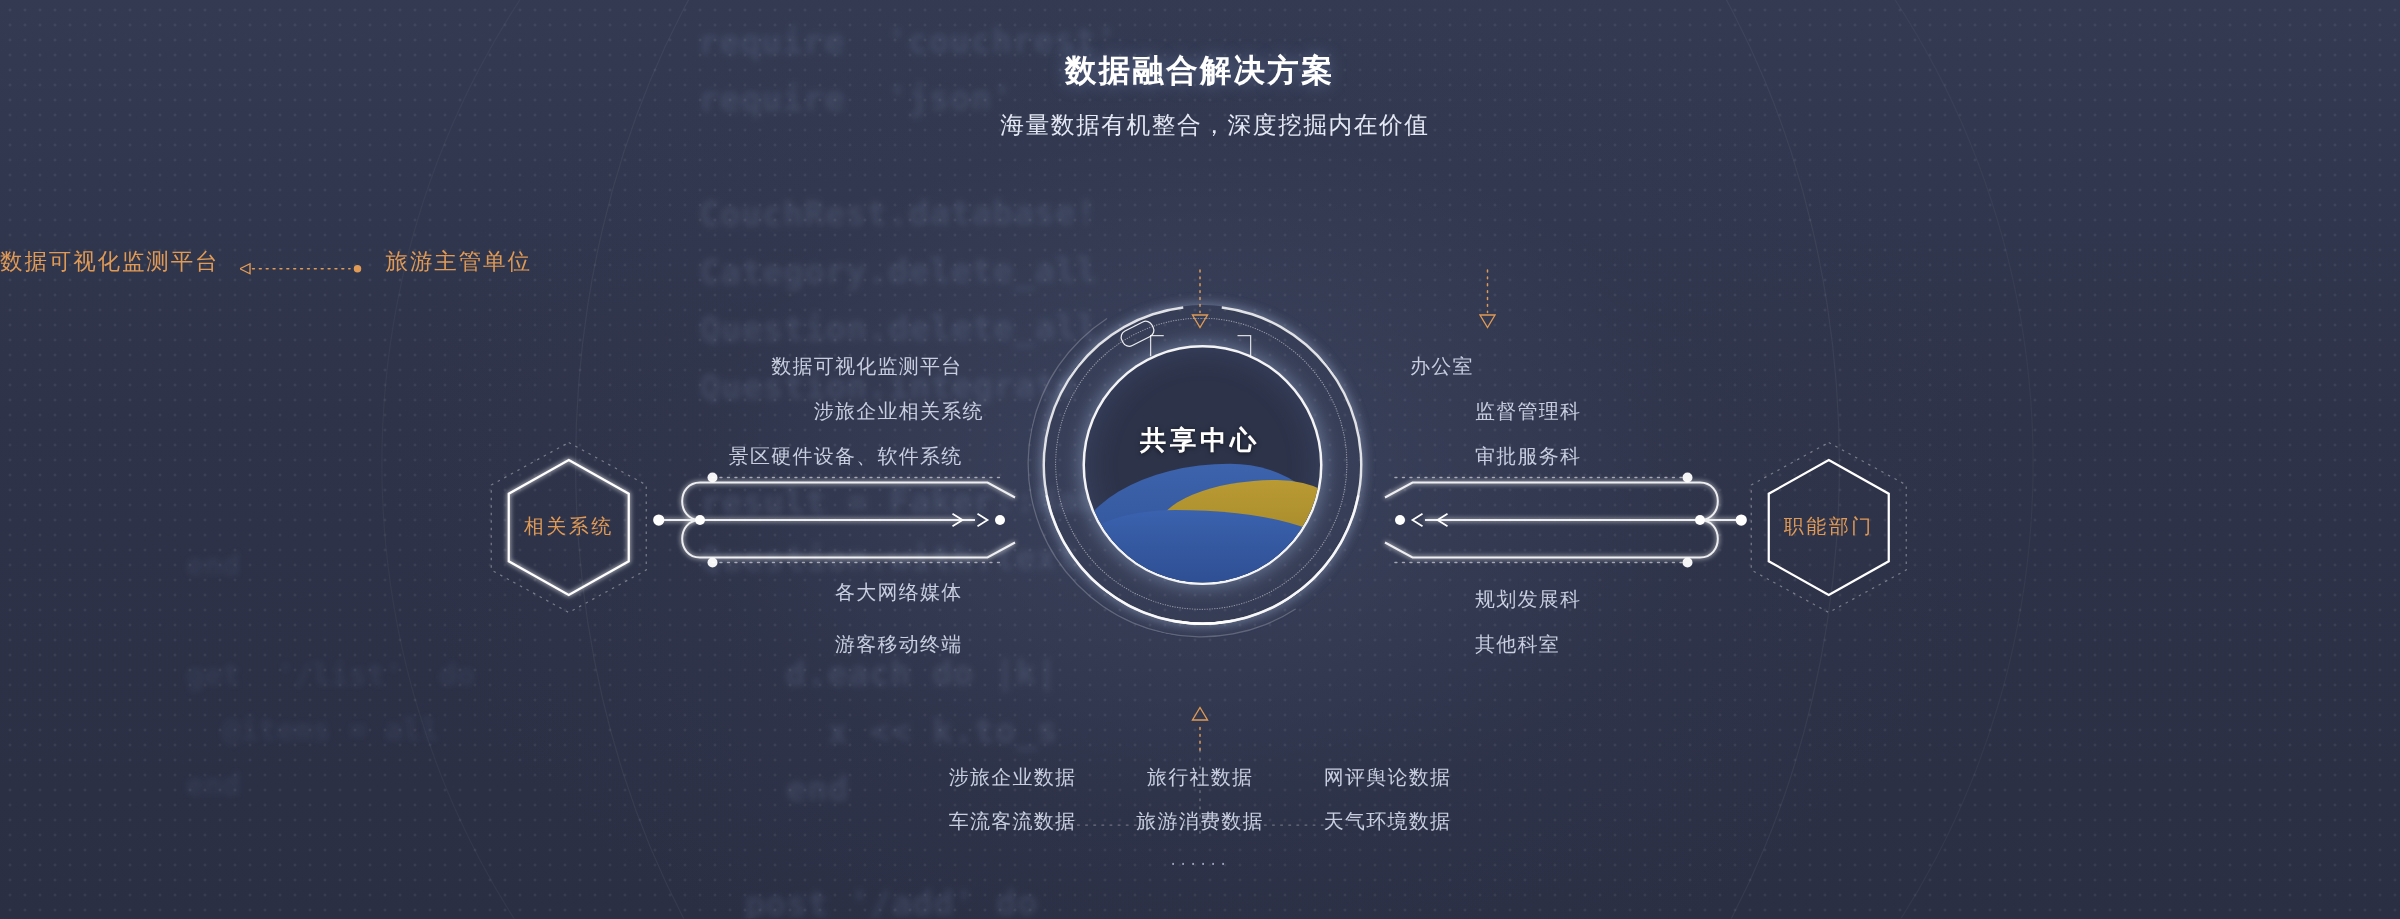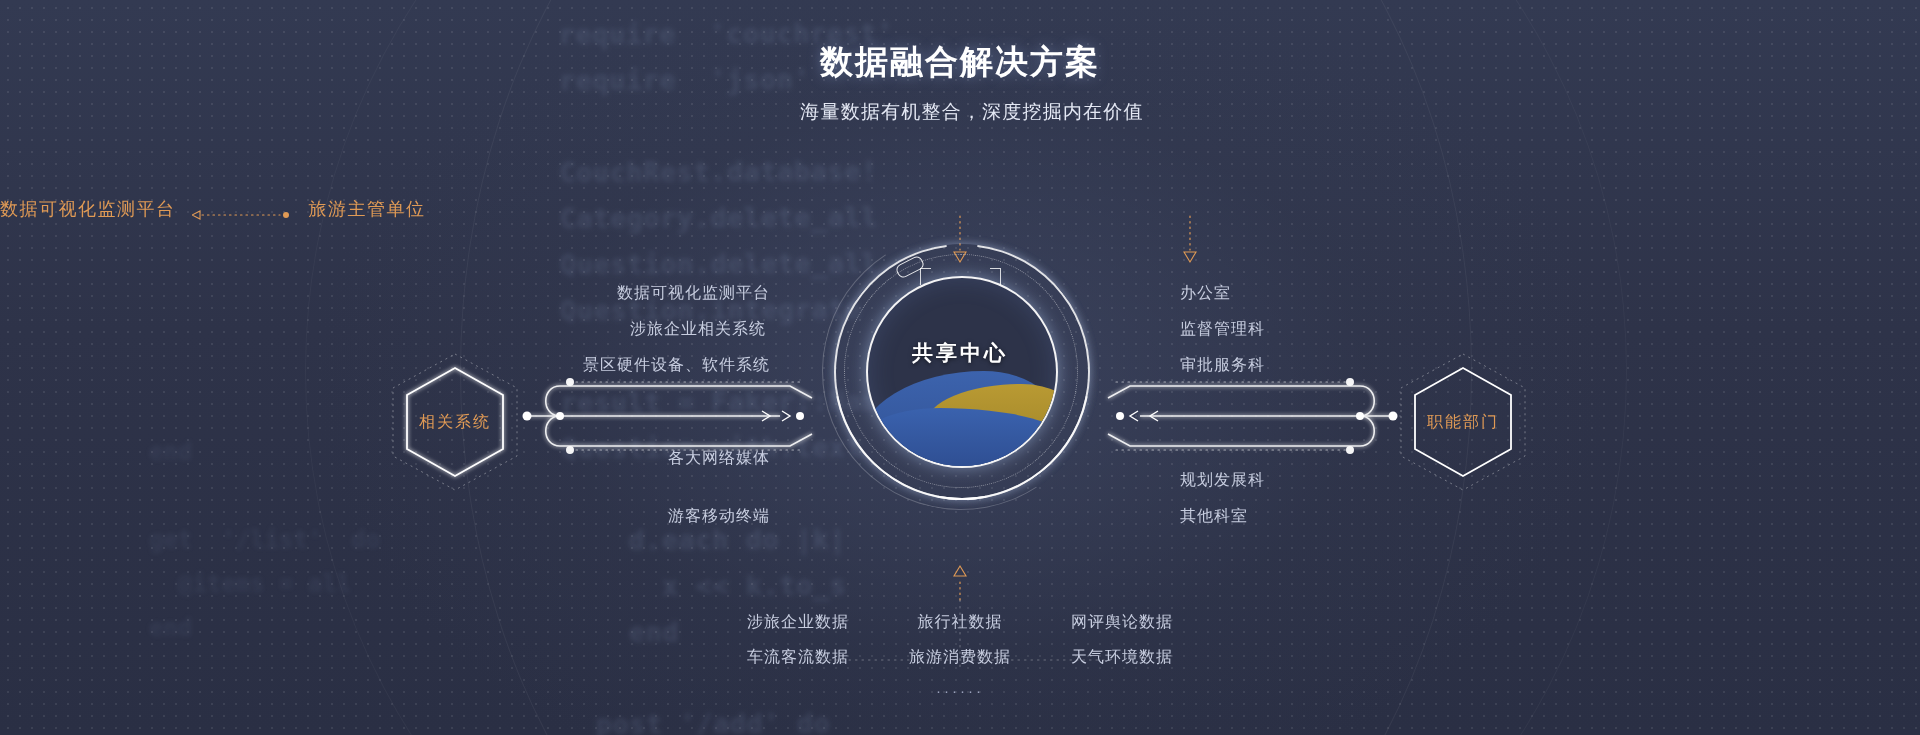--- a/index.html
+++ b/index.html
@@ -43,21 +43,21 @@
     filter:blur(2.6px);white-space:pre;pointer-events:none;
   }
   
   .bigring{position:absolute;border:1px solid rgba(255,255,255,.055);border-radius:50%;pointer-events:none;}
   #ring-a{left:460px;top:-280px;width:1010px;height:1300px;}
   #ring-b{left:305px;top:-300px;width:1320px;height:1340px;border-color:rgba(255,255,255,.04);}
 
   
   #header{position:absolute;left:0;top:40px;width:1920px;text-align:center;z-index:8;}
   #title{
-    font-size:33px;font-weight:700;color:#ffffff;letter-spacing:2px;
+    font-size:25px;font-weight:700;color:#ffffff;letter-spacing:2px;
     text-shadow:0 0 14px rgba(170,195,255,.35);
   }
   #subtitle{margin-top:14px;font-size:19px;color:#e4e8f4;letter-spacing:1.2px;font-weight:400;padding-left:24px;}
 
   
   #core{position:absolute;left:840px;top:250px;width:240px;height:240px;z-index:6;}
   .arc{position:absolute;border-radius:50%;border:2px solid transparent;}
   #arc-outer-l{
     left:-6px;top:-6px;width:252px;height:252px;
     border:2px solid rgba(255,255,255,.85);
@@ -149,21 +149,21 @@
   .lbl-r{text-align:left;}
   .lbl-l{text-align:right;}
 
   
   #top-orange{position:absolute;left:0;top:197px;width:1676px;text-align:left;z-index:8;}
   #top-orange span{color:#e09a55;font-size:18px;letter-spacing:1.5px;vertical-align:middle;}
   #top-conn{display:inline-block;width:100px;height:10px;vertical-align:middle;margin:0 12px;position:relative;}
 
   
   #bottom-grid{position:absolute;left:0;top:612px;width:1920px;z-index:8;}
-  .bg-row{display:flex;justify-content:center;gap:12px;margin-bottom:14px;}
+  .bg-row{display:flex;justify-content:center;gap:0;margin-bottom:14px;}
   .bg-cell{width:150px;text-align:center;color:#c8cee0;font-size:16px;letter-spacing:1px;}
   #ellipsis{text-align:center;color:#9aa2bb;font-size:15px;letter-spacing:3px;margin-top:4px;}
 
   svg.ov{position:absolute;left:0;top:0;width:1920px;height:735px;pointer-events:none;z-index:5;}
 </style>
 </head>
 <body>
 
 <div id="stage">
 
@@ -328,27 +328,27 @@
     <svg class="hex-inner" viewBox="0 0 130 140">
       <polygon points="65,16 113,43 113,97 65,124 17,97 17,43" fill="none" stroke="#ffffff" stroke-width="1.8"></polygon>
     </svg>
     <div class="hex-text">
       <span>职能</span>
       <span>部门</span>
     </div>
   </div>
 
   <div class="lbl lbl-l" style="left:300px;top:283px;width:470px;">数据可视化监测平台</div>
-  <div class="lbl lbl-l" style="left:296px;top:319px;width:470px;">涉旅企业相关系统</div>
+  <div class="lbl lbl-l" style="left:317px;top:319px;width:470px;">涉旅企业相关系统</div>
   <div class="lbl lbl-l" style="left:300px;top:355px;width:470px;">景区硬件设备、软件系统</div>
 
-  <div class="lbl lbl-l" style="left:300px;top:448px;width:470px;">各大网络媒体</div>
+  <div class="lbl lbl-l" style="left:300px;top:464px;width:470px;">各大网络媒体</div>
   <div class="lbl lbl-l" style="left:300px;top:506px;width:470px;">游客移动终端</div>
 
-  <div class="lbl lbl-r" style="left:1180px;top:283px;">办公室</div>
+  <div class="lbl lbl-r" style="left:1128px;top:283px;">办公室</div>
   <div class="lbl lbl-r" style="left:1180px;top:319px;">监督管理科</div>
   <div class="lbl lbl-r" style="left:1180px;top:355px;">审批服务科</div>
 
   <div class="lbl lbl-r" style="left:1180px;top:470px;">规划发展科</div>
   <div class="lbl lbl-r" style="left:1180px;top:506px;">其他科室</div>
 
   <div id="bottom-grid">
     <div class="bg-row">
       <div class="bg-cell">涉旅企业数据</div>
       <div class="bg-cell">旅行社数据</div>

